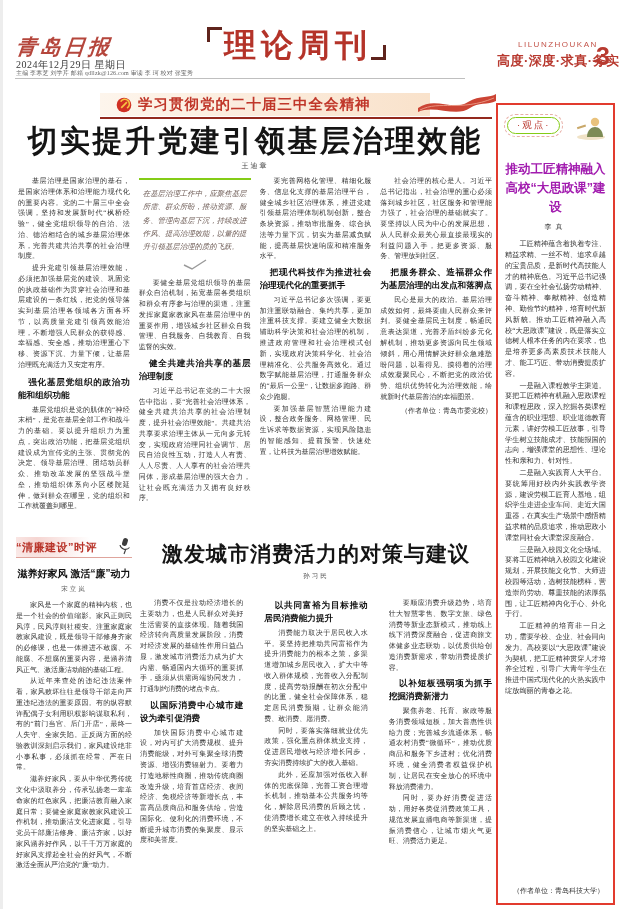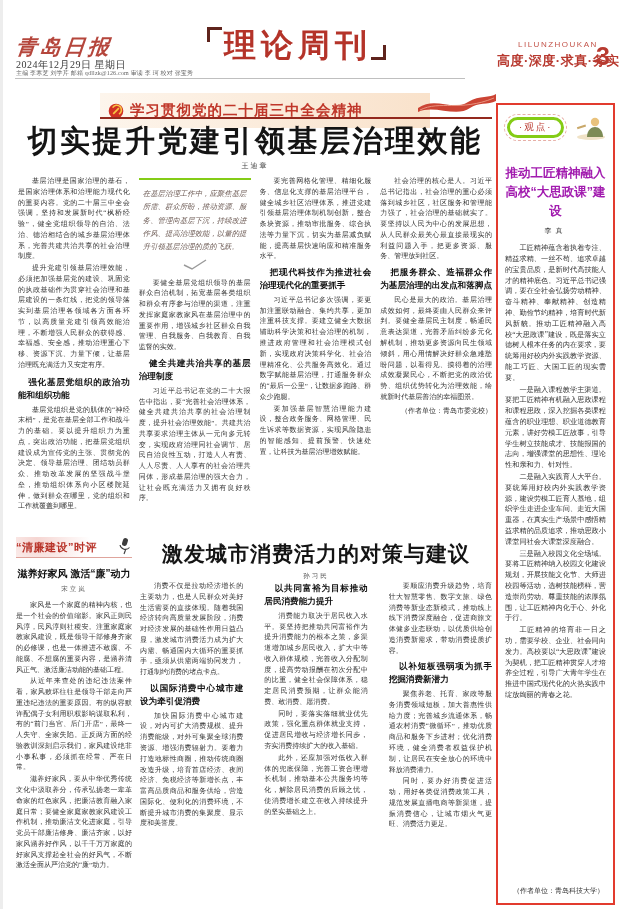--- a/index.html
+++ b/index.html
@@ -18,22 +18,22 @@
   .br-tl{position:absolute;left:-17px;top:3px;width:12px;height:12px;
         border-left:3px solid #5f241d;border-top:3px solid #5f241d;}
   .br-br{position:absolute;right:-14px;bottom:8px;width:12px;height:12px;
         border-right:3px solid #5f241d;border-bottom:3px solid #5f241d;}
   .pinyin{left:518px;top:40px;font-size:8px;color:#c3544a;letter-spacing:1.5px;font-family:"Liberation Sans",sans-serif;}
   .slogan{left:497px;top:52px;font-size:13px;font-weight:bold;color:#b83a30;letter-spacing:.5px;
         font-family:"Liberation Sans",sans-serif;}
   .pagenum{left:596px;top:42px;font-size:25px;font-weight:bold;color:#b83a30;font-family:"Liberation Sans",sans-serif;}
 
   
-  .banner{left:100px;top:93px;width:330px;height:35px;display:flex;align-items:center;gap:6px;
-        padding:0 8px;background:linear-gradient(90deg,#fdf5ec,#f9e2cb);box-sizing:border-box;}
+  .banner{left:100px;top:93px;width:330px;height:23px;display:flex;align-items:center;gap:6px;
+        padding:0 16px;background:linear-gradient(90deg,#fdf5ec,#f9e2cb);box-sizing:border-box;}
   .banner-text{font-size:14.5px;font-weight:900;color:#c0372a;letter-spacing:1px;
         font-family:"Liberation Sans",sans-serif;white-space:nowrap;}
   .banner-rule{left:100px;top:117px;width:392px;height:2px;background:#93291e;}
   .ribbon{left:418px;top:92px;}
   .headline{left:16px;top:121px;width:478px;text-align:center;font-size:30px;font-weight:900;
         letter-spacing:2.5px;color:#141414;font-family:"Liberation Sans",sans-serif;}
   .byline{left:16px;top:161px;width:478px;text-align:center;font-size:7px;color:#444;letter-spacing:2px;}
   .main-cols{left:18px;top:176px;width:474px;height:358px;display:flex;gap:9px;overflow:hidden;}
   .col{flex:1;overflow:hidden;}
   .p{font-size:7px;line-height:1.54;text-align:justify;text-indent:2em;color:#333;margin:0 0 1px;}
@@ -53,26 +53,26 @@
   .mic{position:absolute;right:0;top:0;}
   .left-headline{margin-top:9px;text-align:center;font-size:10px;font-weight:900;color:#111;
         white-space:nowrap;font-family:"Liberation Sans",sans-serif;}
   .small-author{text-align:center;font-size:6.5px;color:#555;margin-top:4px;letter-spacing:2px;}
   .left-body{margin-top:6px;height:292px;overflow:hidden;}
 
   
   .mid-art{left:140px;top:540px;width:352px;}
   .mid-headline{text-align:center;font-size:21px;font-weight:900;color:#141414;letter-spacing:1px;
         font-family:"Liberation Sans",sans-serif;}
-  .mid-cols{display:flex;gap:21px;margin-top:0;height:308px;overflow:hidden;}
+  .mid-cols{display:flex;gap:21px;margin-top:17px;height:308px;overflow:hidden;}
 
   
   .right-box{left:496px;top:103px;width:119px;height:802px;border:2px solid #e23b2e;background:#fff;
         box-sizing:border-box;padding:8px 7px 20px;}
-  .badge{display:inline-block;border:3px solid #84cc16;outline:1px dashed #e6ac a4;border-radius:11px;
+  .badge{display:inline-block;border:1px solid #84cc16;outline:1px dashed #e6ac a4;border-radius:11px;
         padding:1px 9px;color:#b9352b;font-size:9.5px;letter-spacing:2px;margin:4px 0 0 2px;
         font-family:"Liberation Sans",sans-serif;outline:1px dashed #e7afa7;outline-offset:2px;}
   .illus{position:absolute;top:8px;right:6px;}
   .rb-title{margin-top:26px;text-align:center;font-size:12.5px;font-weight:900;line-height:1.5;
         color:#a21caf;font-family:"Liberation Sans",sans-serif;}
   .rb-author{text-align:center;font-size:7px;color:#444;margin:6px 0 7px;letter-spacing:4px;}
   .rb-body{overflow:hidden;height:616px;}
   .rb-body .p{font-size:7.2px;line-height:1.5;}
   .rb-credit{position:absolute;bottom:7px;right:9px;font-size:7px;color:#333;background:#fff;padding-left:4px;}
 </style>
@@ -196,21 +196,21 @@
       <circle cx="20" cy="9" r="4.2" fill="#e9c27c"></circle>
       <path d="M12 24 c0-7 4.5-10 8-10 s8 3 8 10 z" fill="#7d8b55"></path>
       <rect x="2" y="13" width="9" height="2" fill="#c9a86a" transform="rotate(-18 6 14)"></rect>
     </svg>
     <h2 class="rb-title" style="margin-bottom:0;">
       <span>推动工匠精神融入</span><br>
       <span>高校“大思政课”建设</span>
     </h2>
     <div class="rb-author">李真</div>
     <div class="rb-body">
-      <p class="p">工匠精神蕴含着执着专注、精益求精、一丝不苟、追求卓越的宝贵品质，是新时代高技能人才的精神底色。习近平总书记强调，要在全社会弘扬劳动精神、奋斗精神、奉献精神、创造精神、勤俭节约精神，培育时代新风新貌。推动工匠精神融入高校“大思政课”建设，既是落实立德树人根本任务的内在要求，要统筹用好校内外实践教学资源、能工巧匠、大国工匠的现实需要。</p>
+      <p class="p">工匠精神蕴含着执着专注、精益求精、一丝不苟、追求卓越的宝贵品质，是新时代高技能人才的精神底色。习近平总书记强调，要在全社会弘扬劳动精神、奋斗精神、奉献精神、创造精神、勤俭节约精神，培育时代新风新貌。推动工匠精神融入高校“大思政课”建设，既是落实立德树人根本任务的内在要求，也是培养更多高素质技术技能人才、能工巧匠、带动消费提质扩容。</p>
       <p class="p">一是融入课程教学主渠道。要把工匠精神有机融入思政课程和课程思政，深入挖掘各类课程蕴含的职业理想、职业道德教育元素，讲好劳模工匠故事，引导学生树立技能成才、技能报国的志向，增强课堂的思想性、理论性和亲和力、针对性。</p>
       <p class="p">二是融入实践育人大平台。要统筹用好校内外实践教学资源，建设劳模工匠育人基地，组织学生走进企业车间、走近大国重器，在真实生产场景中感悟精益求精的品质追求，推动思政小课堂同社会大课堂深度融合。</p>
       <p class="p">三是融入校园文化全场域。要将工匠精神纳入校园文化建设规划，开展技能文化节、大师进校园等活动，选树技能榜样，营造崇尚劳动、尊重技能的浓厚氛围，让工匠精神内化于心、外化于行。</p>
       <p class="p">工匠精神的培育非一日之功，需要学校、企业、社会同向发力。高校要以“大思政课”建设为契机，把工匠精神贯穿人才培养全过程，引导广大青年学生在推进中国式现代化的火热实践中绽放绚丽的青春之花。</p>
     </div>
     <div class="rb-credit">（作者单位：青岛科技大学）</div>
   </aside>
 
 </div>
 

